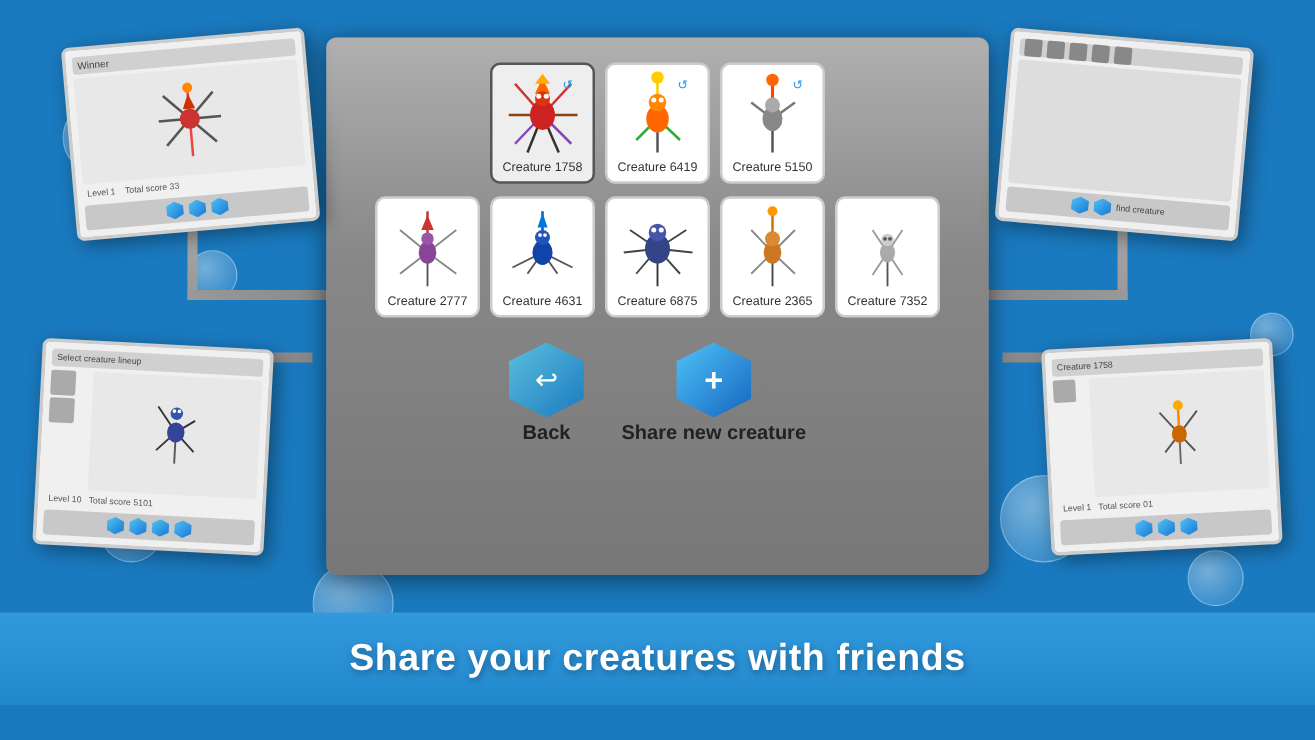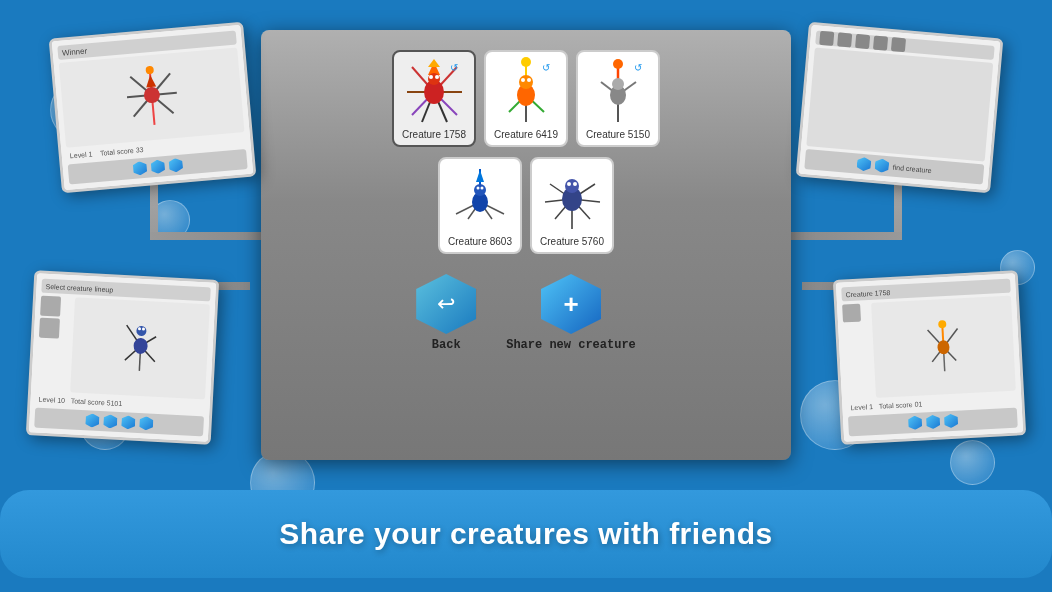--- a/index.html
+++ b/index.html
@@ -137,24 +137,23 @@
     }
 
     .hex-btn.back-btn {
       background: linear-gradient(135deg, #5bc0de, #1a7abf);
     }
     .hex-btn.add-btn {
       background: linear-gradient(135deg, #4fc3f7, #1565c0);
     }
 
     .btn-label {
-      font-size: 12px;
+      font-size: 16px;
       color: #222;
       font-weight: bold;
-      font-family: Liberation Mono, monospace;
     }
 
     
     .side-card {
       position: absolute;
       background: white;
       border: 3px solid #ccc;
       border-radius: 6px;
       box-shadow: 4px 4px 15px rgba(0,0,0,0.4);
     }
@@ -245,28 +244,27 @@
     .mini-hex {
       width: 14px;
       height: 14px;
       background: linear-gradient(135deg, #4fc3f7, #1976d2);
       clip-path: polygon(50% 0%, 100% 25%, 100% 75%, 50% 100%, 0% 75%, 0% 25%);
     }
 
     
     .bottom-banner {
       width: 100%;
-      height: 88px;
+      height: 74px;
       background: linear-gradient(180deg, #3399dd 0%, #2288cc 100%);
       display: flex;
       align-items: center;
       justify-content: center;
       position: relative;
       z-index: 1;
-      border-radius: 29px;
     }
 
     .banner-text {
       font-size: 30px;
       font-weight: bold;
       color: white;
       text-shadow: 1px 2px 6px rgba(0,0,0,0.3);
       letter-spacing: 0.5px;
     }
 
@@ -586,51 +584,99 @@
               </svg>
             </div>
             <span class="creature-name">Creature 5150</span>
           </div>
         </div>
 
         <div class="creatures-row">
           <div class="creature-card">
             <div class="creature-img">
               <svg width="65" height="70" viewBox="0 0 65 70" xmlns="http://www.w3.org/2000/svg">
+                <line x1="32" y1="38" x2="10" y2="20" stroke="#888" stroke-width="1.5"></line>
+                <line x1="32" y1="38" x2="55" y2="20" stroke="#888" stroke-width="1.5"></line>
+                <line x1="32" y1="38" x2="10" y2="55" stroke="#888" stroke-width="1.5"></line>
+                <line x1="32" y1="38" x2="55" y2="55" stroke="#888" stroke-width="1.5"></line>
+                <line x1="32" y1="38" x2="32" y2="5" stroke="#cc3333" stroke-width="2"></line>
+                <line x1="32" y1="38" x2="32" y2="65" stroke="#555" stroke-width="1.5"></line>
+                <polygon points="27,20 37,20 32,8" fill="#cc3333"></polygon>
+                <ellipse cx="32" cy="38" rx="7" ry="9" fill="#884499"></ellipse>
+                <circle cx="32" cy="27" r="5" fill="#9955aa"></circle>
+              </svg>
+            </div>
+            <span class="creature-name">Creature 2777</span>
+          </div>
+          <div class="creature-card">
+            <div class="creature-img">
+              <svg width="65" height="70" viewBox="0 0 65 70" xmlns="http://www.w3.org/2000/svg">
                 <line x1="32" y1="38" x2="8" y2="50" stroke="#555" stroke-width="1.5"></line>
                 <line x1="32" y1="38" x2="20" y2="55" stroke="#555" stroke-width="1.5"></line>
                 <line x1="32" y1="38" x2="44" y2="55" stroke="#555" stroke-width="1.5"></line>
                 <line x1="32" y1="38" x2="56" y2="50" stroke="#555" stroke-width="1.5"></line>
                 <line x1="32" y1="38" x2="32" y2="5" stroke="#0055cc" stroke-width="2"></line>
                 <polygon points="28,18 36,18 32,6" fill="#0077dd"></polygon>
                 <ellipse cx="32" cy="38" rx="8" ry="10" fill="#1144aa"></ellipse>
                 <circle cx="32" cy="26" r="6" fill="#2255bb"></circle>
                 <circle cx="30" cy="24" r="1.5" fill="white"></circle>
                 <circle cx="34" cy="24" r="1.5" fill="white"></circle>
               </svg>
             </div>
-            <span class="creature-name">Creature 8603</span>
+            <span class="creature-name">Creature 4631</span>
           </div>
           <div class="creature-card">
             <div class="creature-img">
               <svg width="65" height="70" viewBox="0 0 65 70" xmlns="http://www.w3.org/2000/svg">
                 <line x1="32" y1="35" x2="10" y2="20" stroke="#444" stroke-width="1.5"></line>
                 <line x1="32" y1="35" x2="55" y2="20" stroke="#444" stroke-width="1.5"></line>
                 <line x1="32" y1="35" x2="5" y2="38" stroke="#444" stroke-width="1.5"></line>
                 <line x1="32" y1="35" x2="60" y2="38" stroke="#444" stroke-width="1.5"></line>
                 <line x1="32" y1="35" x2="15" y2="55" stroke="#444" stroke-width="1.5"></line>
                 <line x1="32" y1="35" x2="50" y2="55" stroke="#444" stroke-width="1.5"></line>
                 <line x1="32" y1="35" x2="32" y2="65" stroke="#333" stroke-width="1.5"></line>
                 <ellipse cx="32" cy="35" rx="10" ry="12" fill="#334488"></ellipse>
                 <circle cx="32" cy="22" r="7" fill="#4455aa"></circle>
                 <circle cx="29" cy="20" r="2" fill="white"></circle>
                 <circle cx="35" cy="20" r="2" fill="white"></circle>
               </svg>
             </div>
-            <span class="creature-name">Creature 5760</span>
+            <span class="creature-name">Creature 6875</span>
+          </div>
+          <div class="creature-card">
+            <div class="creature-img">
+              <svg width="65" height="70" viewBox="0 0 65 70" xmlns="http://www.w3.org/2000/svg">
+                <line x1="32" y1="38" x2="15" y2="20" stroke="#888" stroke-width="1.5"></line>
+                <line x1="32" y1="38" x2="50" y2="20" stroke="#888" stroke-width="1.5"></line>
+                <line x1="32" y1="38" x2="15" y2="55" stroke="#888" stroke-width="1.5"></line>
+                <line x1="32" y1="38" x2="50" y2="55" stroke="#888" stroke-width="1.5"></line>
+                <line x1="32" y1="38" x2="32" y2="5" stroke="#cc7700" stroke-width="2"></line>
+                <line x1="32" y1="38" x2="32" y2="65" stroke="#444" stroke-width="1.5"></line>
+                <circle cx="32" cy="5" r="4" fill="#ff9900"></circle>
+                <ellipse cx="32" cy="38" rx="7" ry="9" fill="#cc7722"></ellipse>
+                <circle cx="32" cy="27" r="6" fill="#dd8833"></circle>
+              </svg>
+            </div>
+            <span class="creature-name">Creature 2365</span>
+          </div>
+          <div class="creature-card">
+            <div class="creature-img">
+              <svg width="65" height="70" viewBox="0 0 65 70" xmlns="http://www.w3.org/2000/svg">
+                <line x1="32" y1="38" x2="20" y2="20" stroke="#999" stroke-width="1.5"></line>
+                <line x1="32" y1="38" x2="44" y2="20" stroke="#999" stroke-width="1.5"></line>
+                <line x1="32" y1="38" x2="20" y2="56" stroke="#999" stroke-width="1.5"></line>
+                <line x1="32" y1="38" x2="44" y2="56" stroke="#999" stroke-width="1.5"></line>
+                <line x1="32" y1="38" x2="32" y2="65" stroke="#555" stroke-width="1.5"></line>
+                <ellipse cx="32" cy="38" rx="6" ry="8" fill="#aaaaaa"></ellipse>
+                <circle cx="32" cy="28" r="5" fill="#cccccc"></circle>
+                <circle cx="30" cy="27" r="1.5" fill="#555"></circle>
+                <circle cx="34" cy="27" r="1.5" fill="#555"></circle>
+              </svg>
+            </div>
+            <span class="creature-name">Creature 7352</span>
           </div>
         </div>
       </div>
 
       <div class="bottom-buttons">
         <div class="action-btn">
           <div class="hex-btn back-btn">
             <span class="back-arrow">↩</span>
           </div>
           <span class="btn-label">Back</span>

